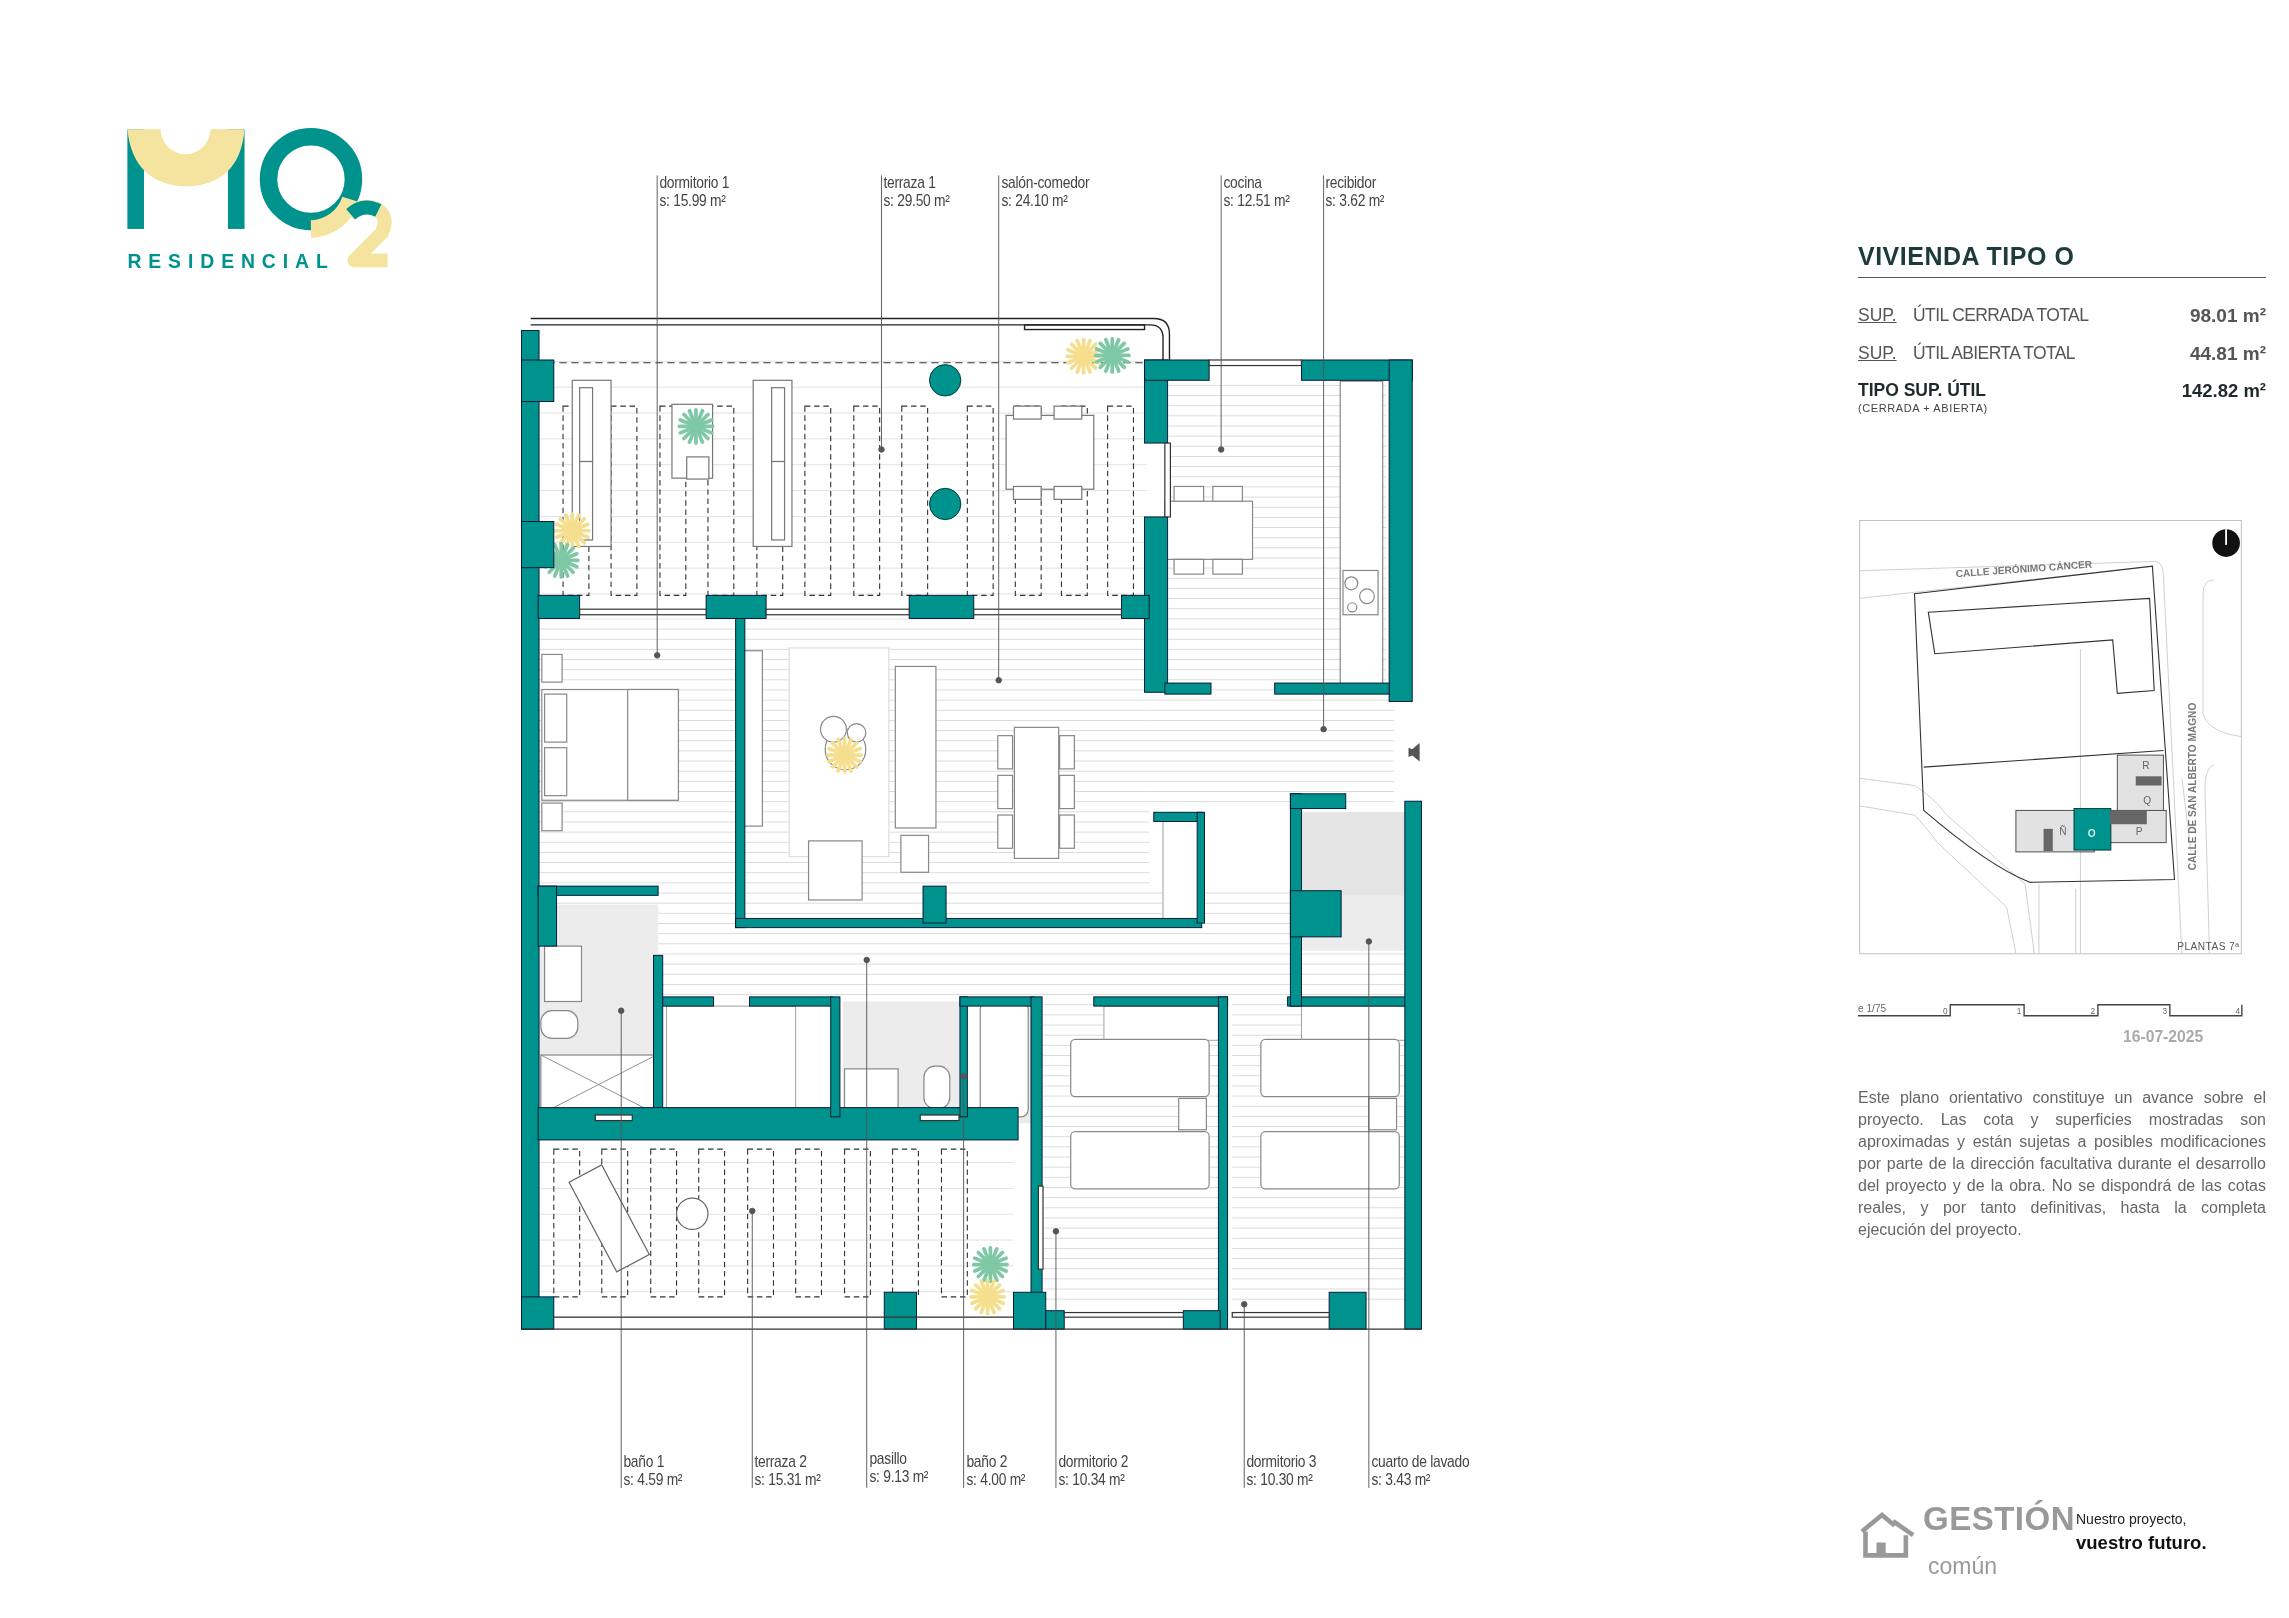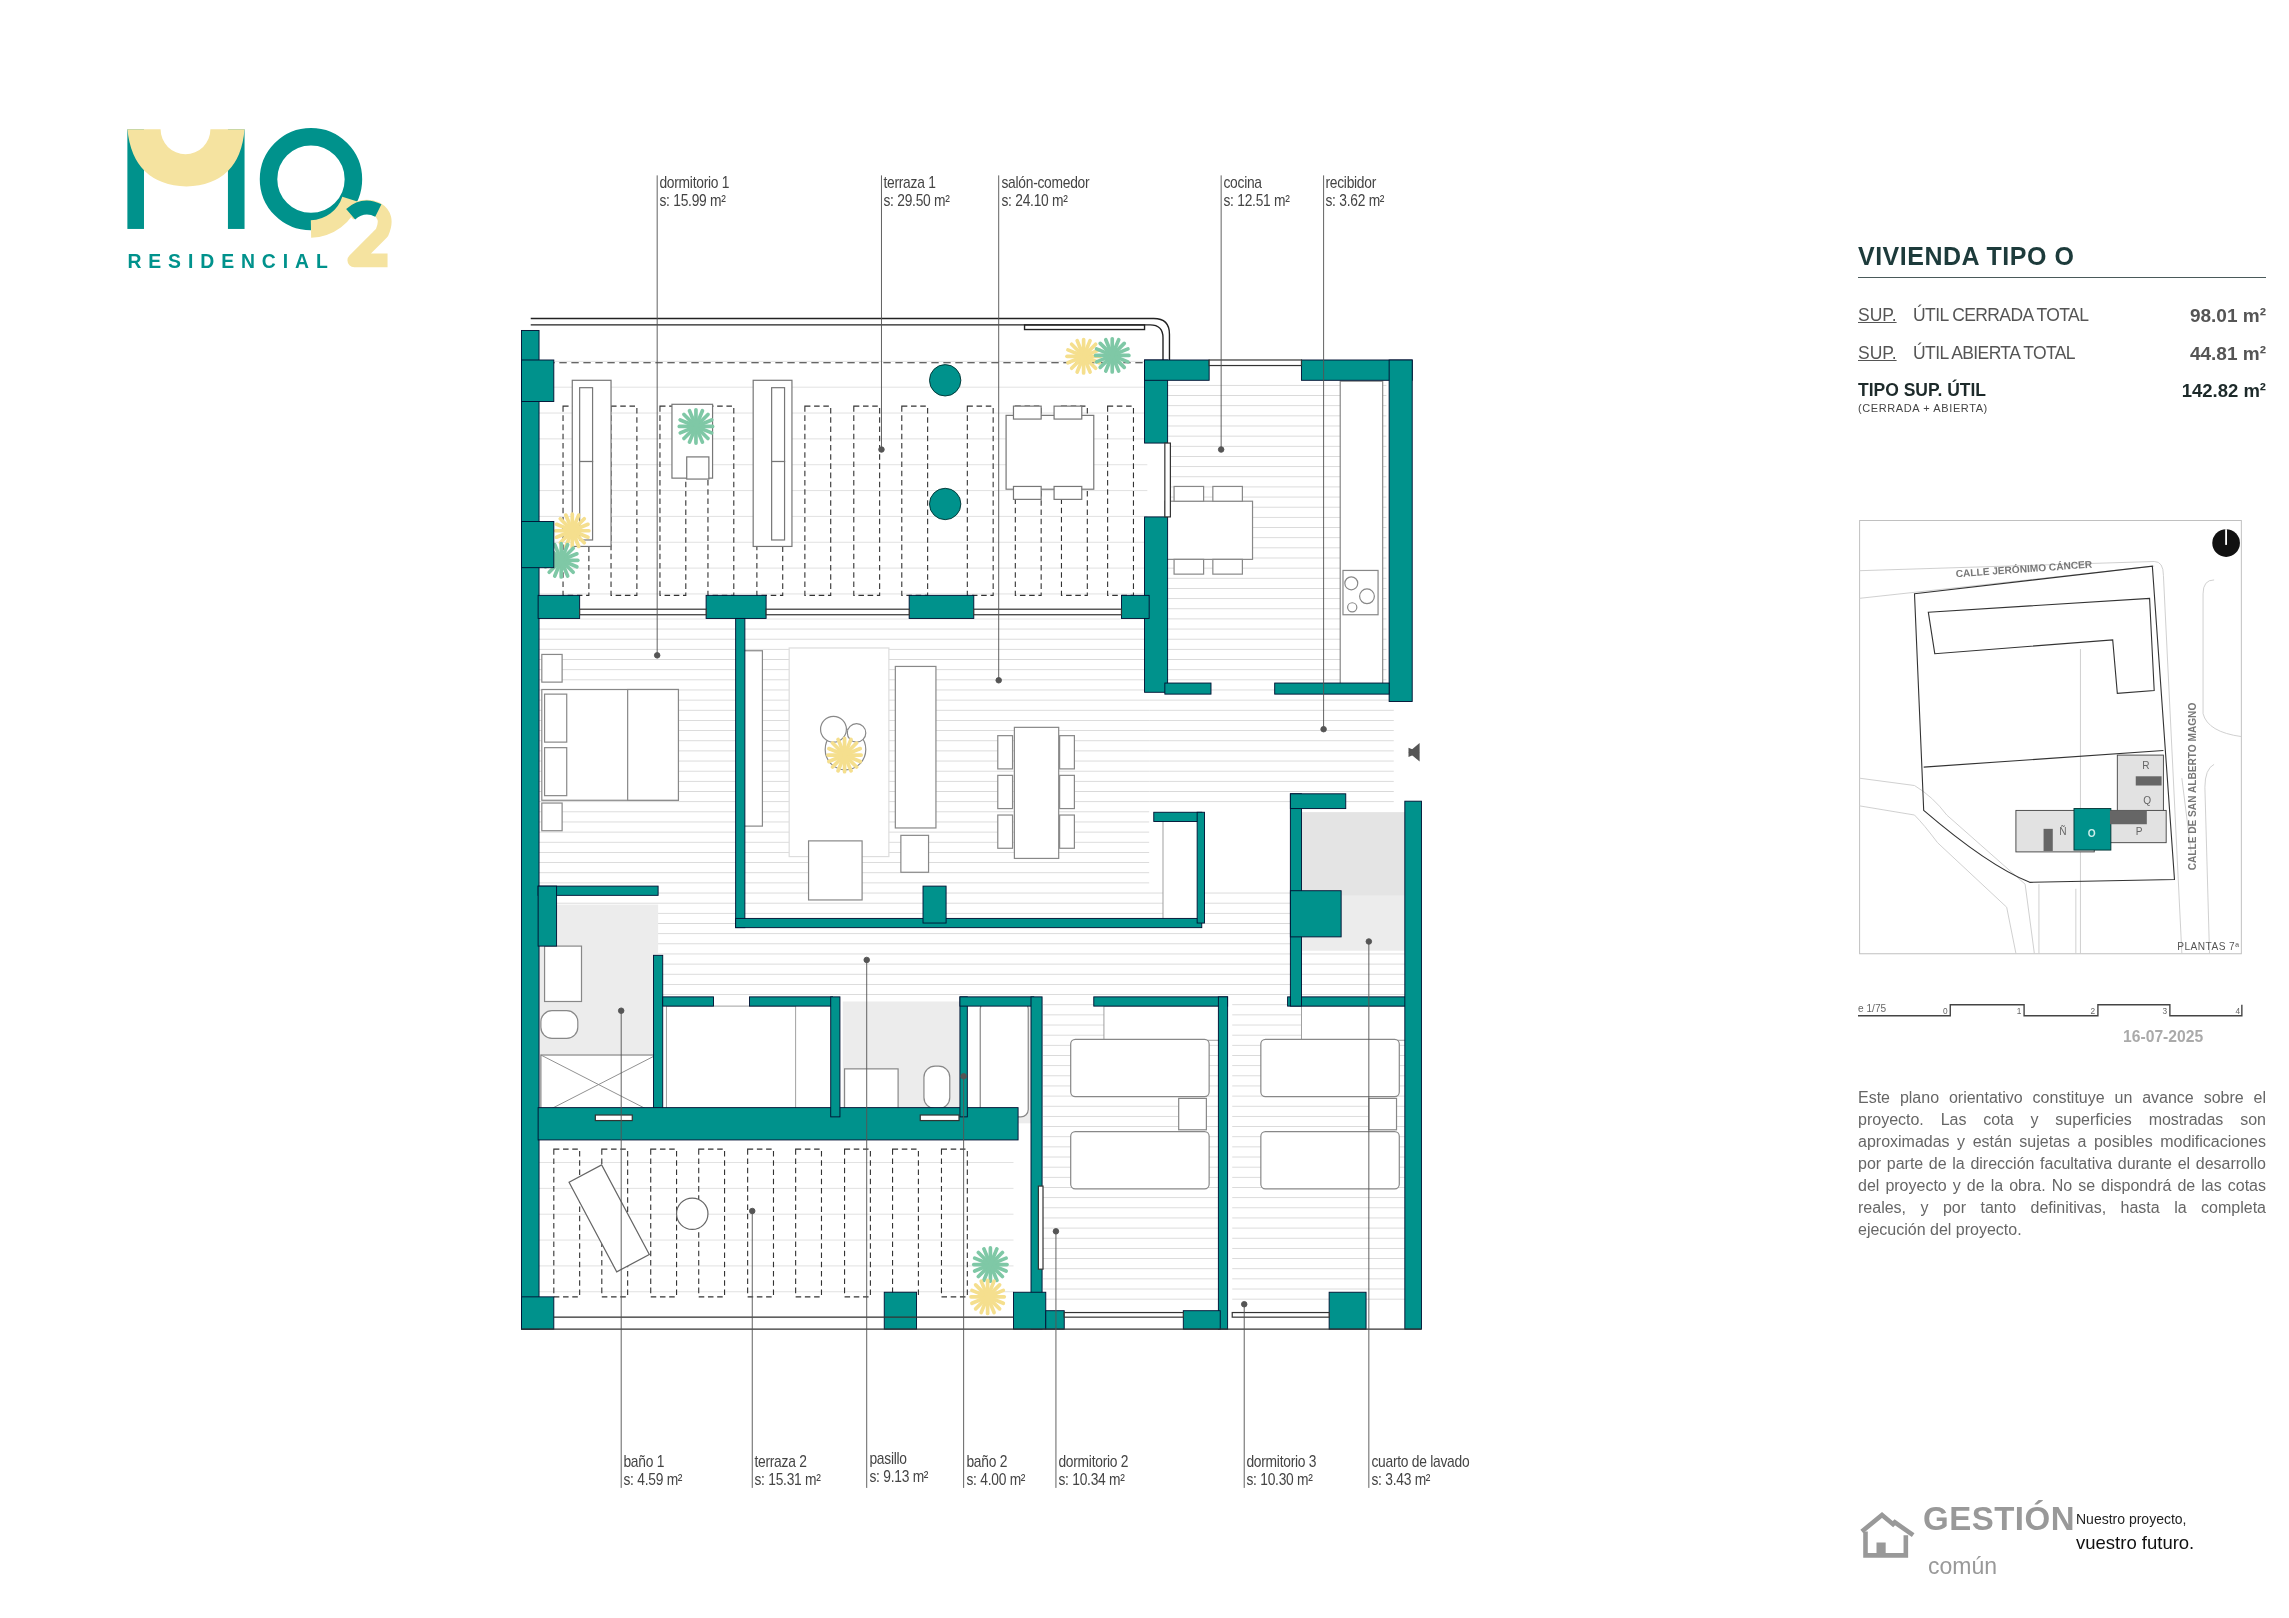--- a/index.html
+++ b/index.html
@@ -20,21 +20,21 @@
   .sup-total .v{position:absolute;right:0;top:0;font-size:18.5px;}
   .sup-total .sub{position:absolute;left:0;top:22px;font-size:11px;font-weight:normal;color:#444;letter-spacing:0.6px;}
   #keymap{left:1859px;top:520px;width:406px;height:437px;}
   #scale{left:1858px;top:999px;width:406px;height:28px;}
   #date{left:2123px;top:1028px;width:140px;text-align:left;font-size:15.7px;font-weight:bold;color:#aaa;}
   #disclaimer{left:1858px;top:1061px;width:408px;font-size:16px;line-height:22px;color:#666;text-align:justify;margin-top:26px;}
   #gestion{left:1858px;top:1504px;width:415px;height:65px;}
   #gestion .brand{position:absolute;left:65px;top:-3.7px;font-size:33px;font-weight:bold;color:#999;letter-spacing:0.5px;}
   #gestion .brand2{position:absolute;left:70px;top:30px;font-size:23px;color:#999;margin-top:19px;}
   #gestion .slogan1{position:absolute;left:218px;top:6.5px;font-size:14px;color:#222;}
-  #gestion .slogan2{position:absolute;left:218px;top:28px;font-size:18.5px;font-weight:normal;color:#111;}
+  #gestion .slogan2{position:absolute;left:218px;top:28px;font-size:18.5px;font-weight:bold;color:#111;}
 </style>
 </head>
 <body>
 
 <svg id="logo" class="abs" viewBox="0 0 310 170">
 
   <rect x="8" y="10" width="18" height="108" fill="#00928c"></rect>
   <rect x="117" y="10" width="18" height="108" fill="#00928c"></rect>
   <path d="M8 10 H44 A27 27 0 0 0 98 10 H135 V10 A0 0 0 0 1 135 10 L135 10 Q130 70 72 72 Q14 70 8 10Z" fill="#f5e3a0"></path>
 

